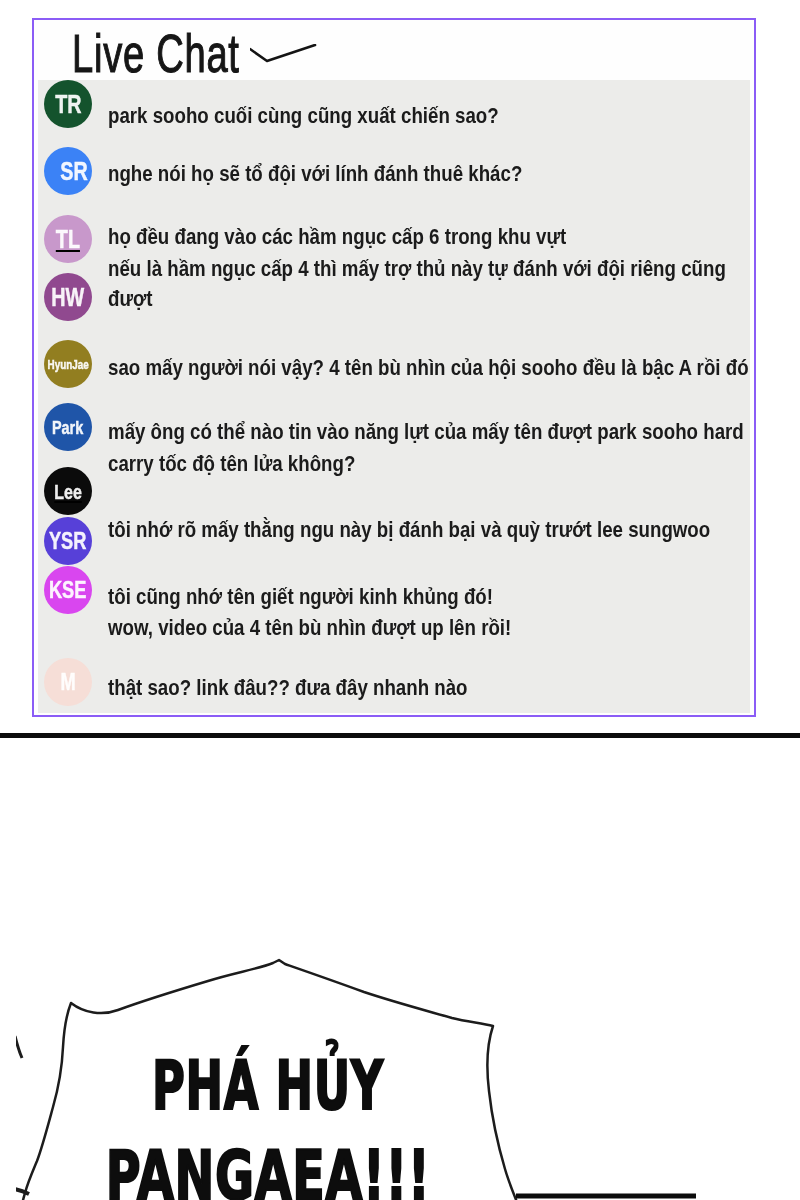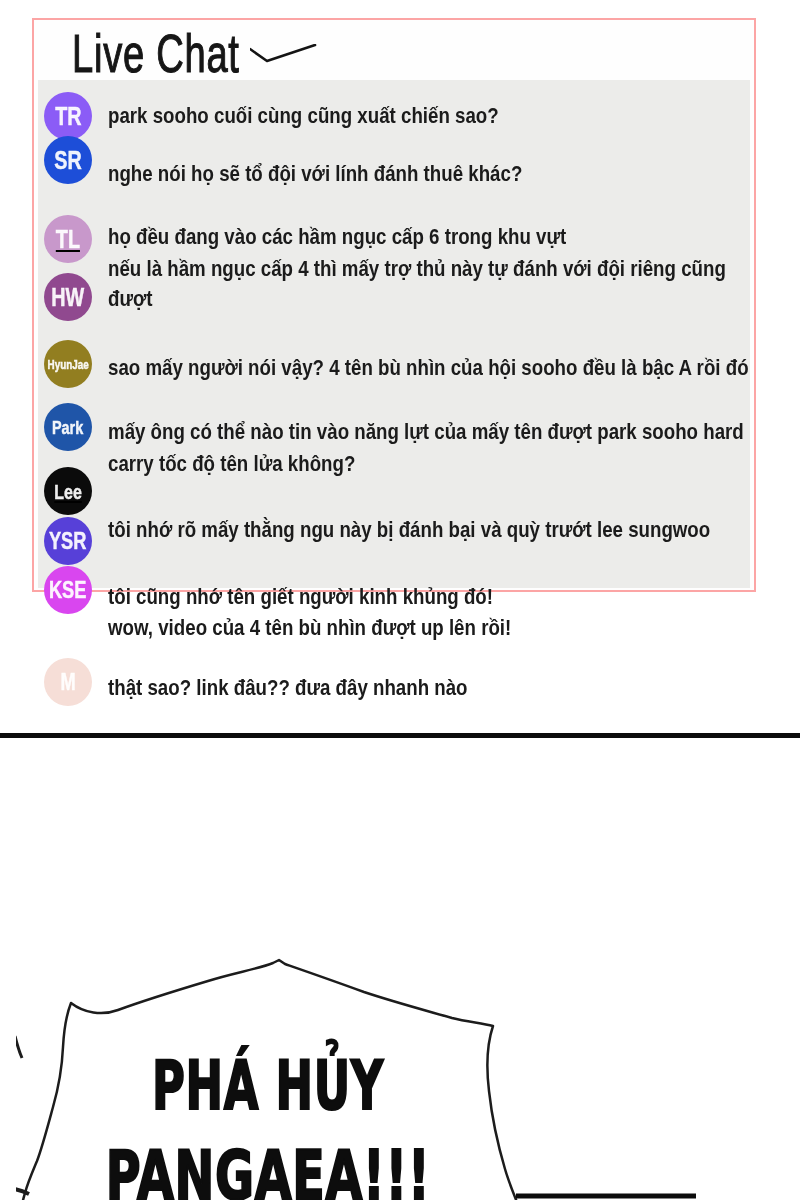--- a/index.html
+++ b/index.html
@@ -3,22 +3,22 @@
 <meta charset="utf-8">
 <style>
   html,body{margin:0;padding:0;}
   body{
     width:800px;height:1200px;position:relative;background:#ffffff;overflow:hidden;
     font-family:"Liberation Sans", sans-serif;
   }
 
   
   .chat-panel{
-    position:absolute;left:32px;top:18px;width:724px;height:574px;
-    background:#fefefe;border:2px solid #fca5a5;box-sizing:border-box;
+    position:absolute;left:32px;top:18px;width:724px;height:699px;
+    background:#fefefe;border:2px solid #8b5cf6;box-sizing:border-box;
   }
   .chat-body{
     position:absolute;left:4px;right:4px;top:60px;bottom:2px;
     background:#ececea;
   }
   .chat-title{
     position:absolute;left:38px;top:7px;
     font-size:53px;line-height:1;font-weight:400;color:#161616;
     letter-spacing:1px;white-space:nowrap;
     transform:scaleX(0.72);transform-origin:left top;
@@ -62,24 +62,24 @@
 <div class="chat-panel">
 
   <div class="chat-title">Live Chat</div>
 
   <svg class="chevron" viewBox="0 0 100 26">
     <polyline points="0,5 17,17 65,1" fill="none" stroke="#141414" stroke-width="2.6" stroke-linecap="round" stroke-linejoin="round"></polyline>
   </svg>
 
   <div class="chat-body"></div>
 
-  <div class="avatar" style="top: 72px; background: #8b5cf6;">
+  <div class="avatar" style="top: 60px; background: #14532d;">
       <span class="avatar-label" style="font-size:26px">TR</span>
     </div>
-  <div class="avatar" style="top: 116px; background: #1d4ed8;">
+  <div class="avatar" style="top: 127px; background: #3b82f6; justify-content: flex-end;">
       <span class="avatar-label" style="font-size:26px">SR</span>
     </div>
   <div class="avatar" style="top: 195px; background: rgb(200, 152, 203); text-decoration: underline;">
       <span class="avatar-label" style="font-size:26px">TL</span>
     </div>
   <div class="avatar" style="top: 253px; background: rgb(144, 73, 143);">
       <span class="avatar-label" style="font-size:26px">HW</span>
     </div>
   <div class="avatar" style="top: 320px; background: rgb(146, 126, 32);">
       <span class="avatar-label" style="font-size:13px">HyunJae</span>

